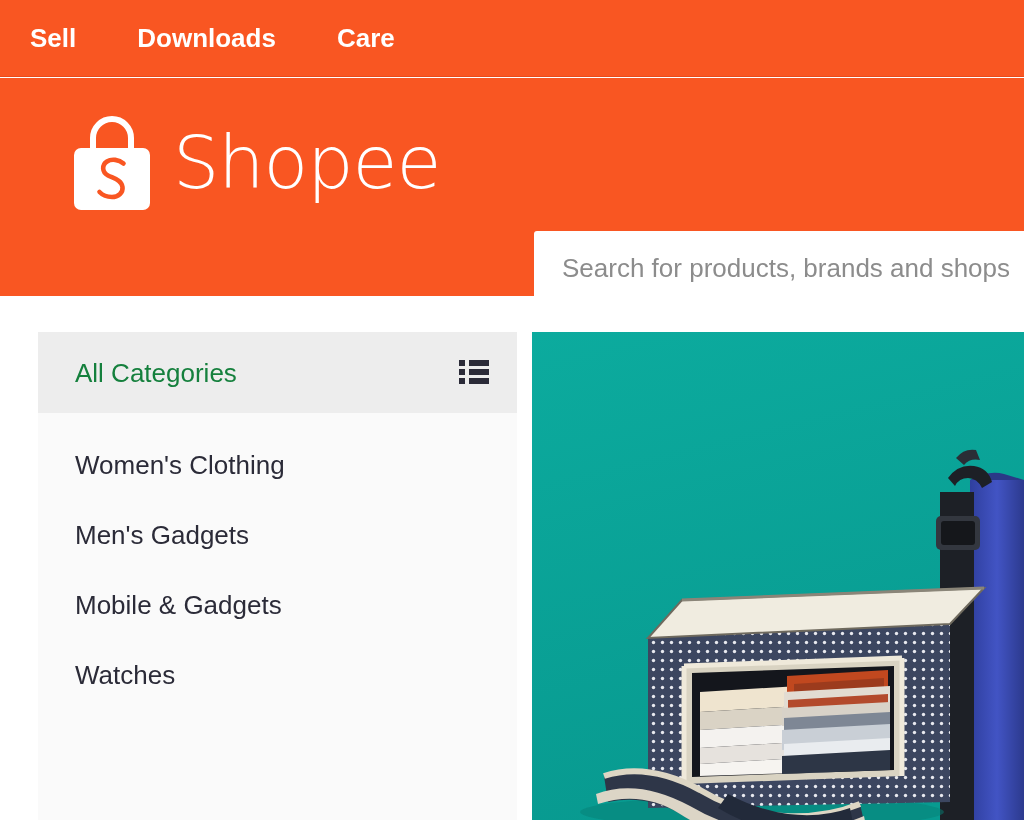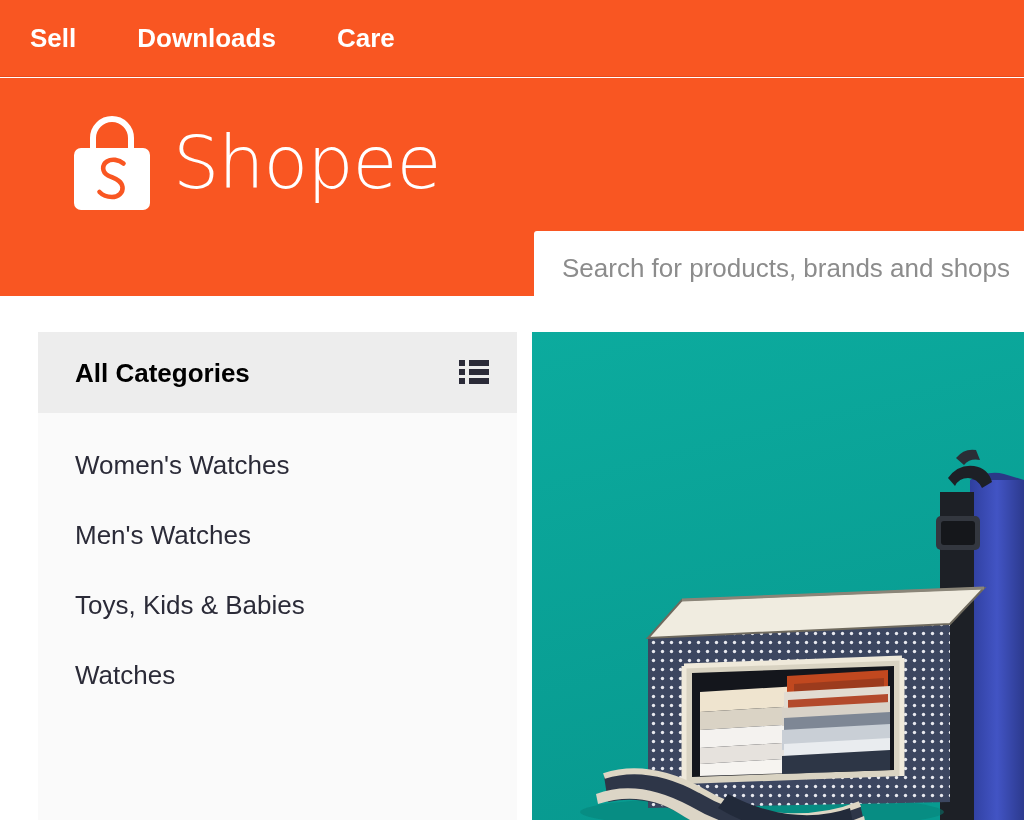--- a/index.html
+++ b/index.html
@@ -73,22 +73,22 @@
     width:479px; height:520px;
     background:#fafafa;
   }
   #sidebar-header {
     position:relative; width:100%; height:81px;
     background:#ededed;
     display:flex; align-items:center;
   }
   #sidebar-title {
     margin-left:37px;
-    font-size:26px; line-height:30px; font-weight:bold;
-    color:#000000;
+    font-size:26px; line-height:30px; font-weight:normal;
+    color:#15803d;
   }
   #list-icon {
     position:absolute; right:28px; top:27px;
     width:30px; height:26px;
   }
   #category-list { padding-top:17px; }
   .category-item {
     height:70px; display:flex; align-items:center;
     padding-left:37px;
     font-size:26px; line-height:30px; color:#2b2b38;
@@ -140,23 +140,23 @@
       <svg id="list-icon" viewBox="0 0 30 26">
         <rect x="0" y="1" width="6" height="6" fill="#2b2b38"></rect>
         <rect x="10" y="1" width="20" height="6" fill="#2b2b38"></rect>
         <rect x="0" y="10" width="6" height="6" fill="#2b2b38"></rect>
         <rect x="10" y="10" width="20" height="6" fill="#2b2b38"></rect>
         <rect x="0" y="19" width="6" height="6" fill="#2b2b38"></rect>
         <rect x="10" y="19" width="20" height="6" fill="#2b2b38"></rect>
       </svg>
     </div>
     <div id="category-list">
-      <div class="category-item">Women's Watches</div>
-      <div class="category-item">Men's Watches</div>
-      <div class="category-item">Toys, Kids &amp; Babies</div>
+      <div class="category-item">Women's Clothing</div>
+      <div class="category-item">Men's Gadgets</div>
+      <div class="category-item">Mobile &amp; Gadgets</div>
       <div class="category-item">Watches</div>
     </div>
   </div>
 
   <div id="banner">
     <svg id="banner-art" viewBox="0 0 492 488">
       <defs>
         <pattern id="dots" width="9" height="9" patternUnits="userSpaceOnUse">
           <rect width="9" height="9" fill="#3c4660"></rect>
           <circle cx="4.5" cy="4.5" r="1.7" fill="#e8e9ef"></circle>

